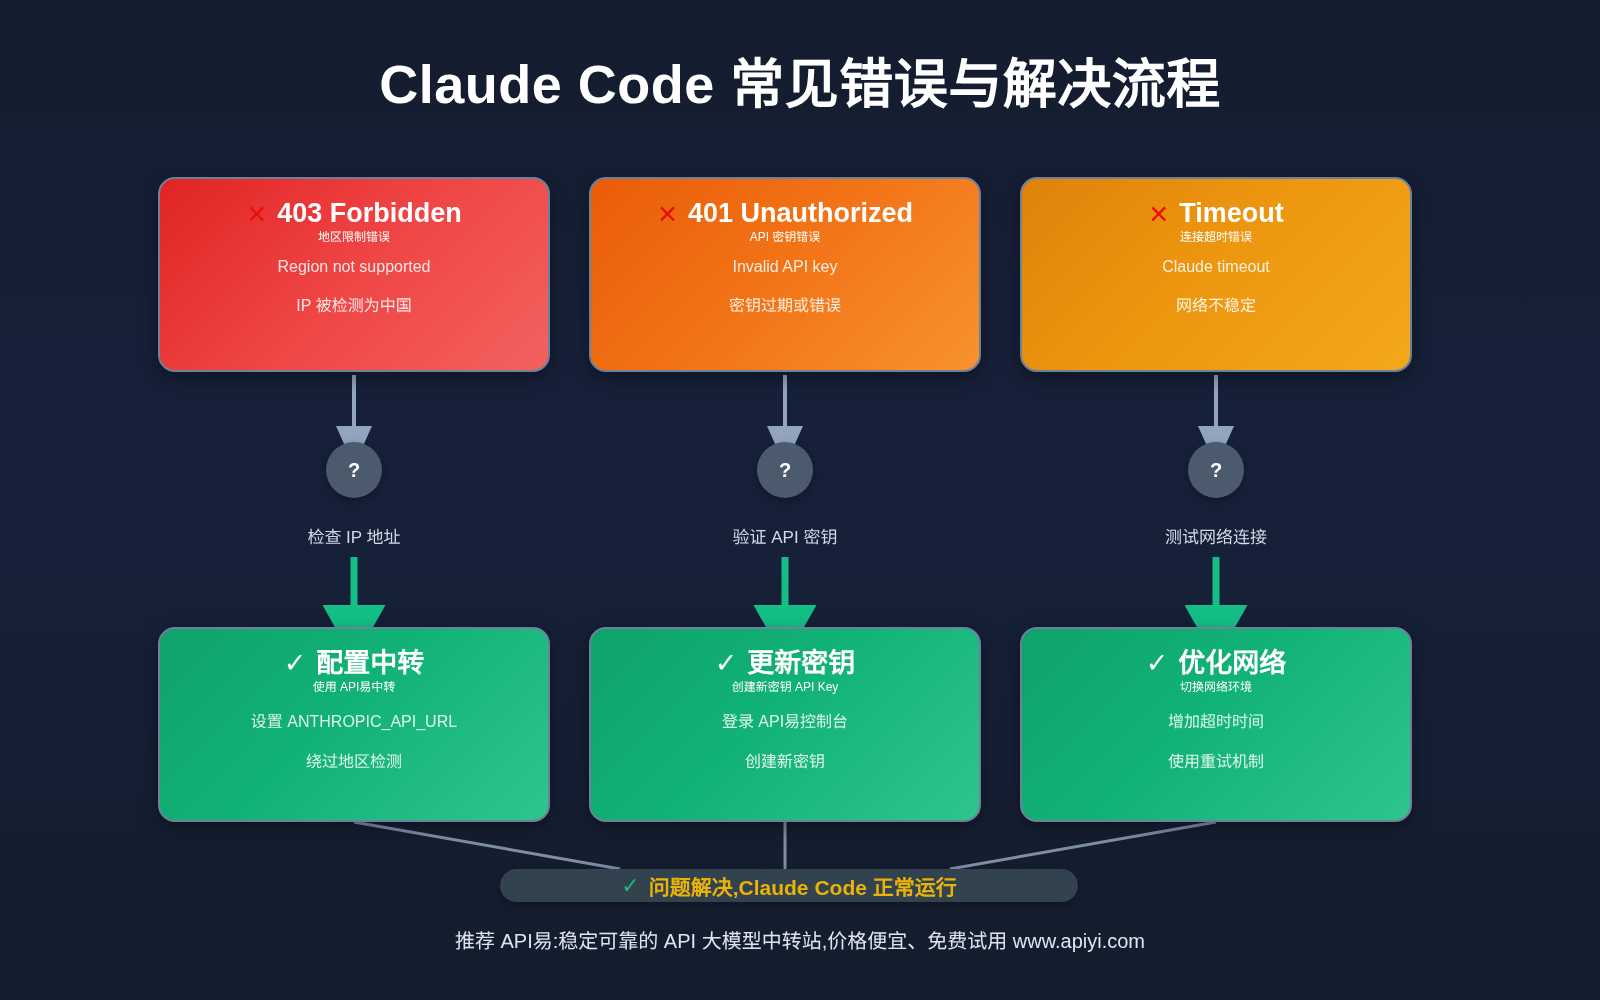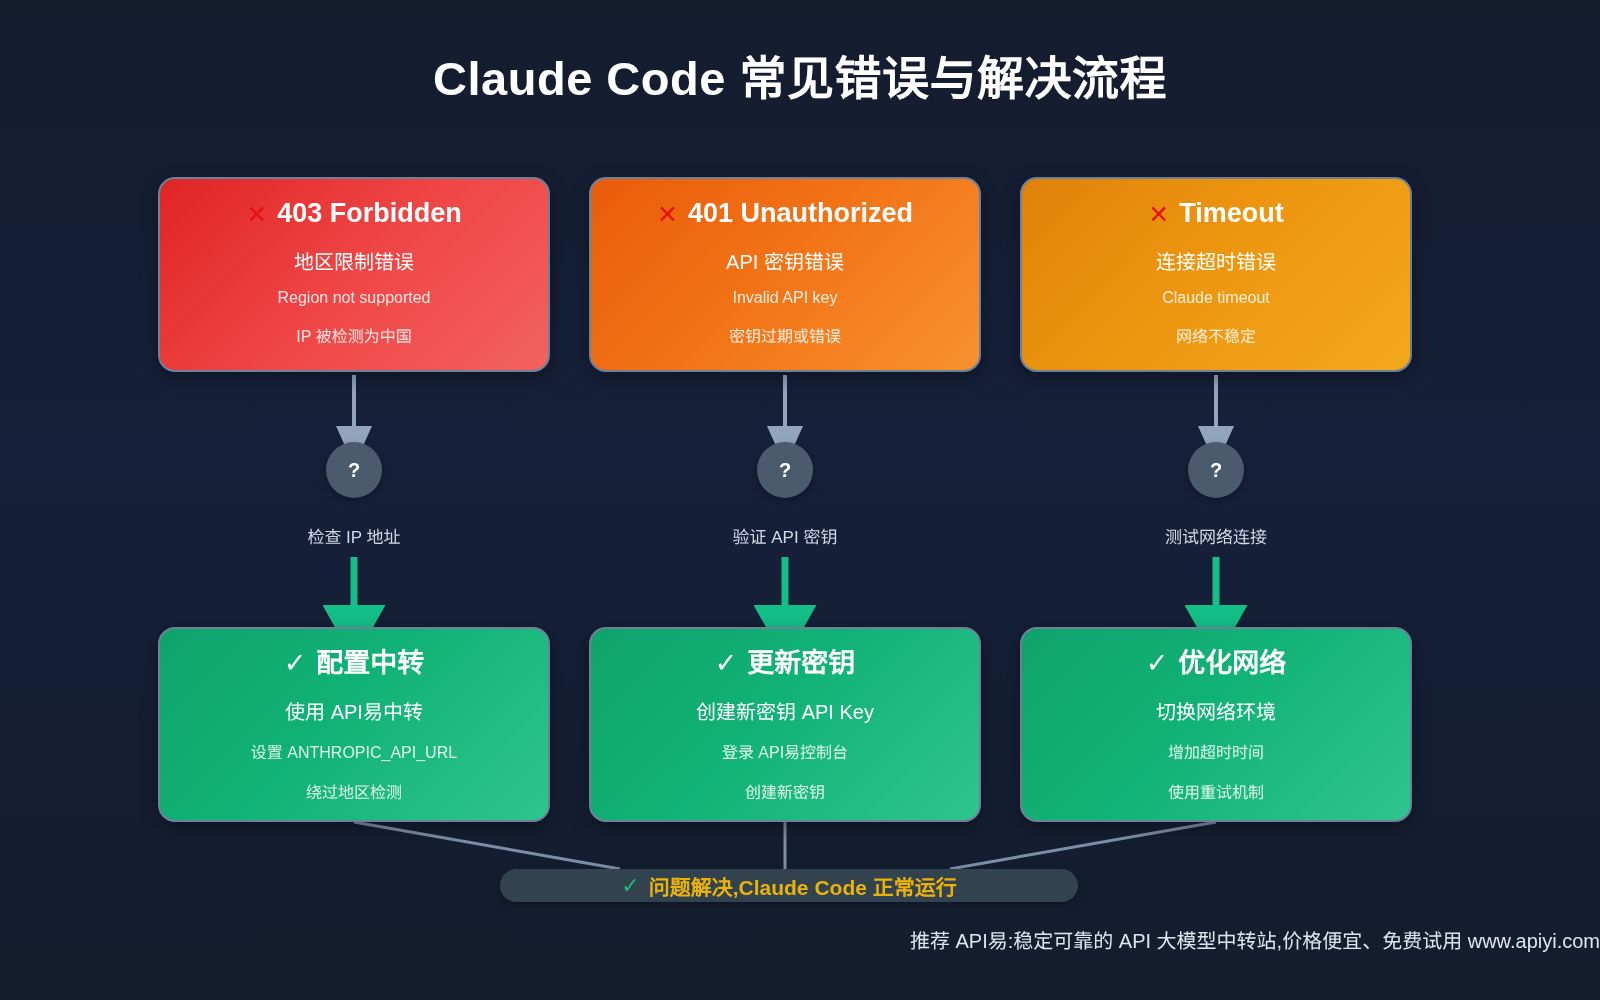--- a/index.html
+++ b/index.html
@@ -14,21 +14,21 @@
     position:relative;
     width:1600px; height:1000px;
     background:linear-gradient(180deg,#141d2e 0%,#16203a 45%,#141d2d 100%);
   }
 
   
   .page-title {
     position:absolute;
     top:40px; left:0; width:1600px;
     text-align:center;
-    font-size:47px;
+    font-size:54px;
     font-weight:bold;
     color:#ffffff;
     letter-spacing:0.5px;
     white-space:nowrap;
   }
 
   
   .card {
     position:absolute;
     width:392px; height:195px;
@@ -61,22 +61,21 @@
     transform:translateY(1px);
   }
   .card .mark-v {
     color:#ffffff;
     font-size:27px;
     font-weight:normal;
     line-height:1;
     display:inline-block;
   }
   .card .sub {
-    margin-top:19px;
-    font-size:20px;
+    font-size:12px;
     color:#ffffff;
     font-weight:500;
     white-space:nowrap;
   }
   .card .det {
     margin-top:14px;
     font-size:16px;
     color:rgba(255,255,255,.86);
     font-weight:400;
     white-space:nowrap;
@@ -129,21 +128,21 @@
     gap:9px;
     box-shadow:0 3px 10px rgba(0,0,0,.3);
   }
   .summary .chk { color:#19bd7d; font-size:22px; line-height:1; }
   .summary .txt { color:#eab308; font-size:21px; font-weight:bold; white-space:nowrap; }
 
   
   .footer {
     position:absolute;
     top:925px; left:0; width:1600px;
-    text-align:right;
+    text-align:center;
     font-size:20px;
     color:#dfe5ee;
     white-space:nowrap;
   }
 </style>
 </head>
 <body>
 
 <div id="stage">
 

